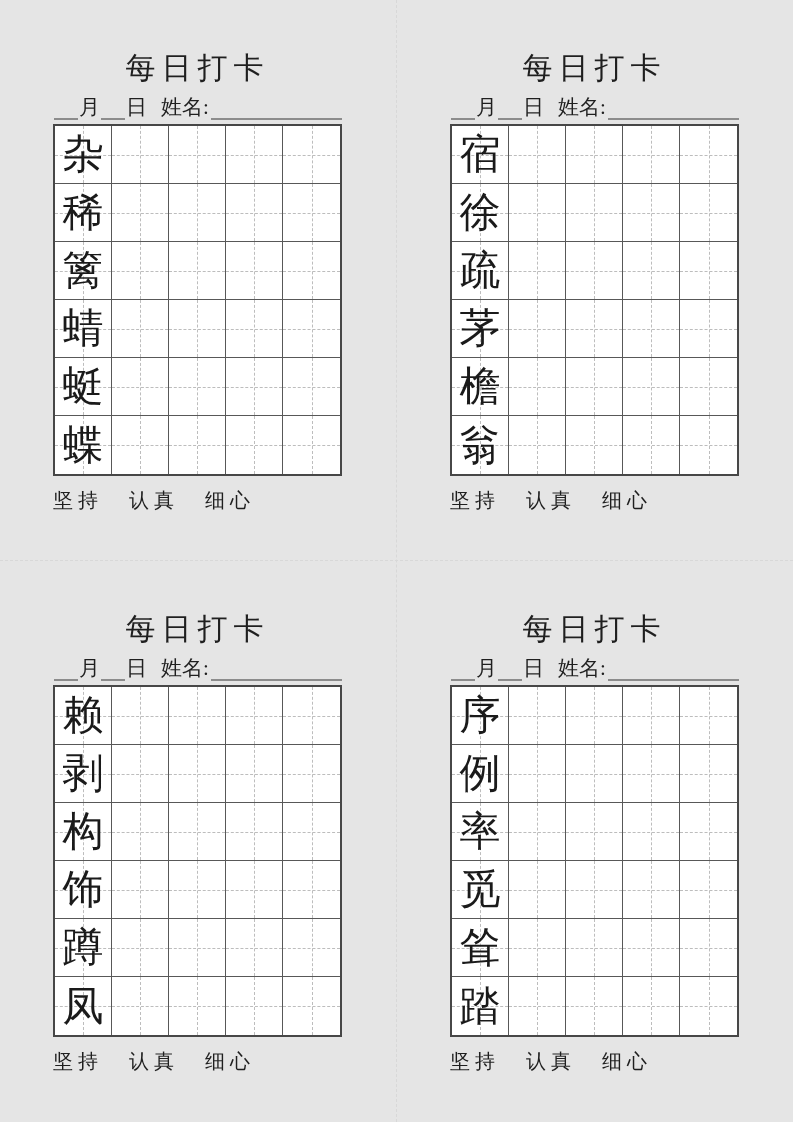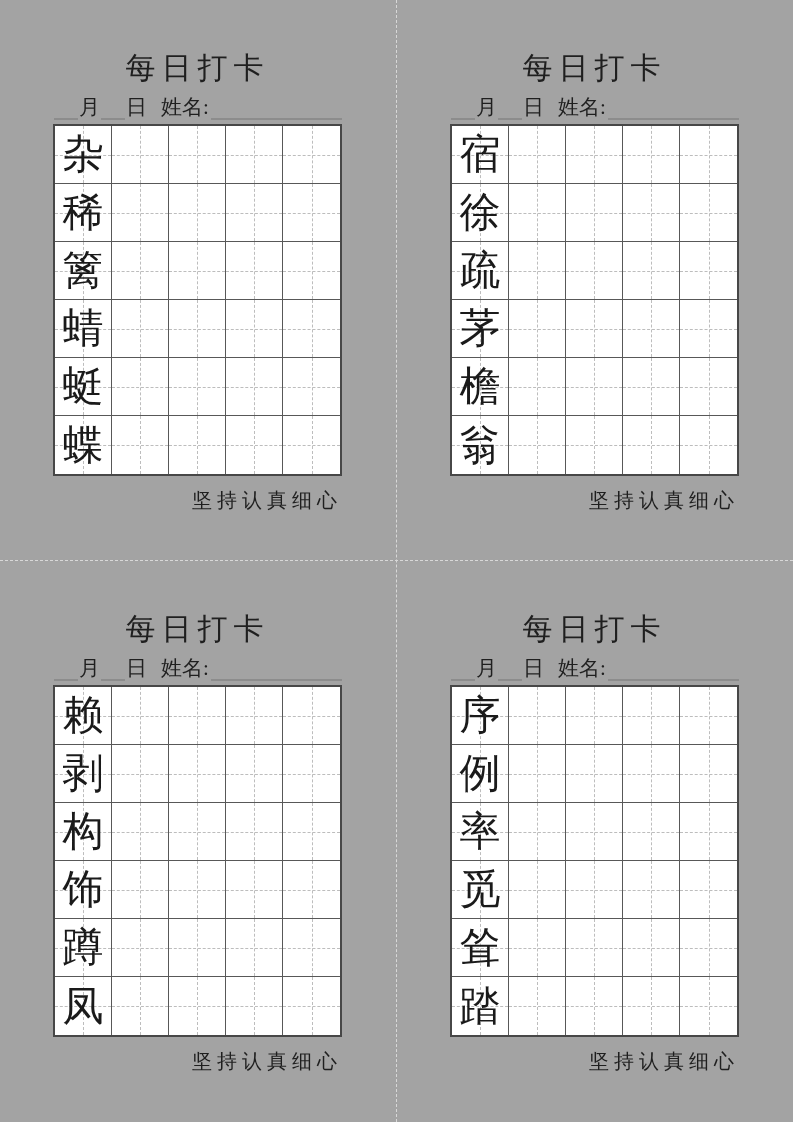--- a/index.html
+++ b/index.html
@@ -4,21 +4,21 @@
 <style>
   html, body { margin: 0; padding: 0; }
   body {
     width: 793px; height: 1122px;
     background: #ffffff;
     font-family: "Liberation Serif", "DejaVu Serif", serif;
     color: #1f1f1f;
     overflow: hidden;
     position: relative;
   }
-  .page { position: relative; width: 793px; height: 1122px; background: #a3a3a3; }
+  .page { position: relative; width: 793px; height: 1122px; background: #e5e5e5; }
 
   
   .cut-v {
     position: absolute; left: 396px; top: 0; height: 1122px; width: 0;
     border-left: 1px dashed #d8d8d8;
   }
   .cut-h {
     position: absolute; top: 560px; left: 0; width: 793px; height: 0;
     border-top: 1px dashed #d8d8d8;
   }
@@ -89,21 +89,21 @@
   .cell .glyph {
     position: relative; z-index: 2;
     display: flex; align-items: center; justify-content: center;
     width: 100%; height: 100%;
     font-size: 41px;
     color: #1a1a1a;
   }
 
   .footer {
     margin-top: 11px;
-    display: flex; justify-content: flex-end; 
+    display: flex; justify-content: flex-start; gap: 26px;
     font-size: 20px; letter-spacing: 5px;
     white-space: nowrap;
   }
 </style>
 </head>
 <body>
 
 <div class="page">
   <div class="cut-v"></div>
   <div class="cut-h"></div>

